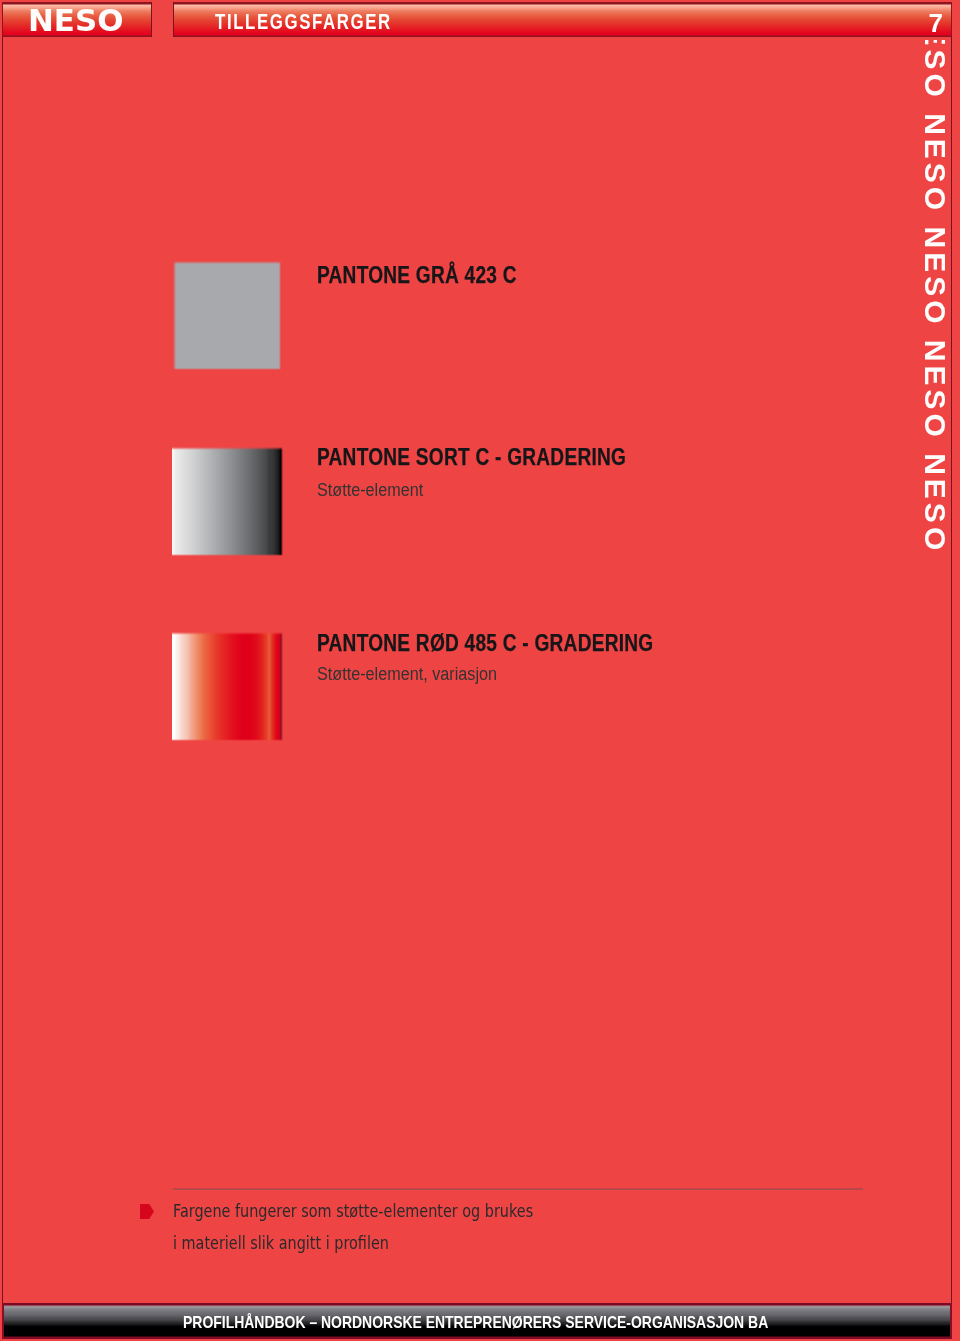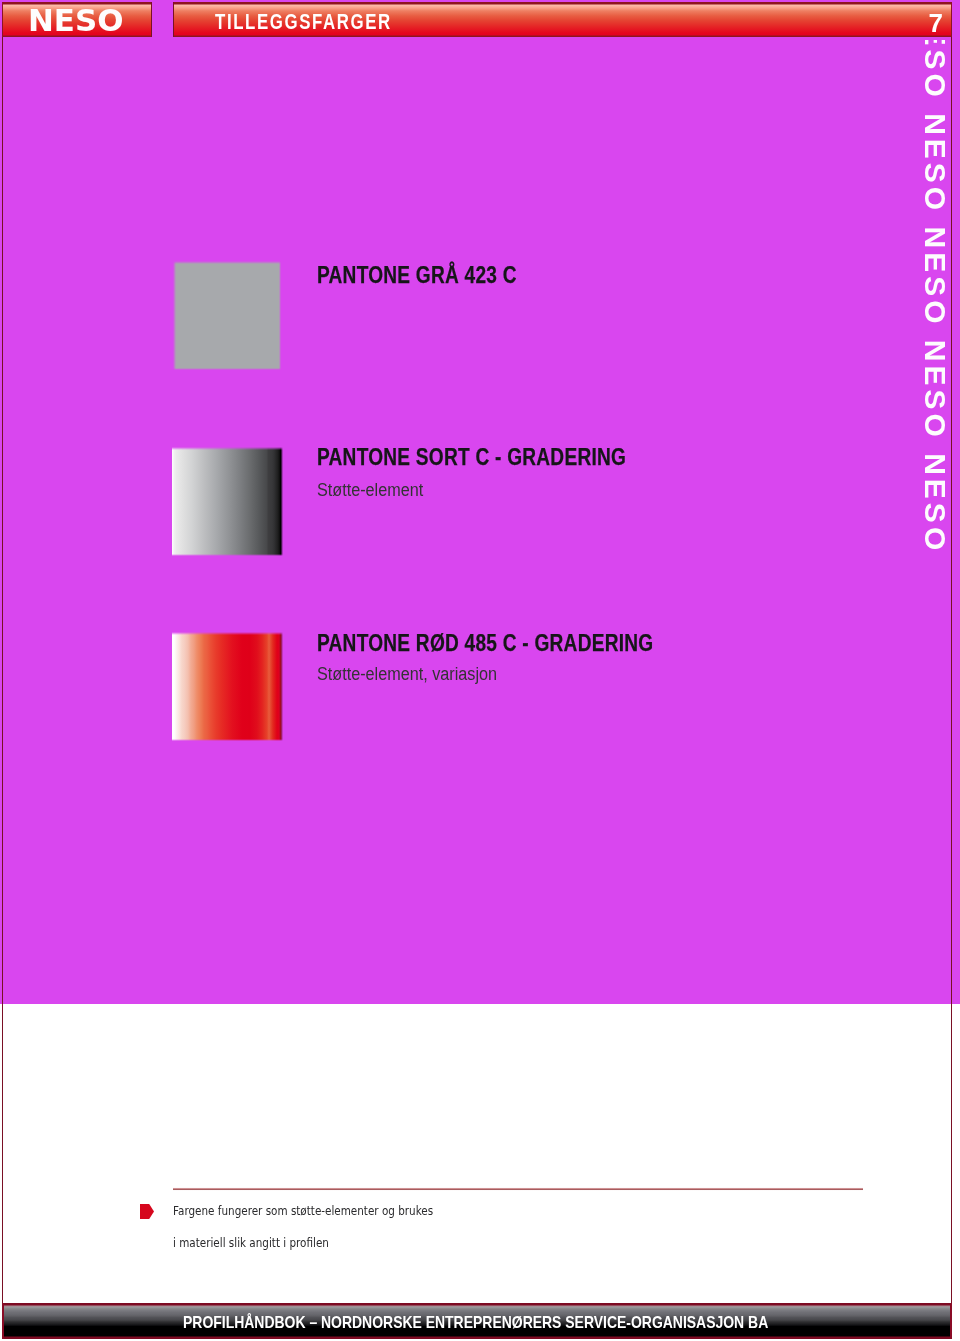--- a/index.html
+++ b/index.html
@@ -2,21 +2,21 @@
 <html><head>
 <meta charset="utf-8">
 <title>NESO Profilhandbok</title>
 <style>
   html,body{margin:0;padding:0;}
   body{
     width:960px;height:1341px;overflow:hidden;background:#ffffff;
     font-family:"Liberation Sans", sans-serif;
     -webkit-font-smoothing:antialiased;
   }
-  .page{position:absolute;left:0;top:0;width:960px;height:1004px;background:#d946ef;}
+  .page{position:absolute;left:0;top:0;width:960px;height:1341px;background:#ef4444;}
   
   .frame{position:absolute;left:2px;top:2px;width:950px;height:1337px;border-left:1.6px solid #7a1024;border-right:1.6px solid #7a1024;box-sizing:border-box;}
 
   
   .hdrbar{position:absolute;top:2px;height:35px;
     background:linear-gradient(180deg,
       #8e1520 0px, #8e1520 2px,
       #ffbcab 3px,
       #f8a189 6px,
       #ee7e61 9px,
@@ -67,21 +67,21 @@
       #e32220 90px,#e64229 95px,#e85c3c 97px,
       #e3281e 101px,#e00018 105px,#dd0020 107px,#a40a1e 108.5px,#7a0a1c 110px,#5e0a1a 111px);}
 
   .h1{position:absolute;font-weight:bold;font-size:23px;color:#161618;letter-spacing:0.3px;-webkit-text-stroke:0.25px #161618;
       transform:scaleX(0.83);transform-origin:left top;white-space:nowrap;line-height:1;}
   .sub{position:absolute;font-size:18px;color:#333;
       transform:scaleX(0.9);transform-origin:left top;white-space:nowrap;line-height:1;}
 
   .rule{position:absolute;left:173px;top:1187px;width:690px;height:4px;
     background:linear-gradient(180deg,rgba(150,30,35,0.02) 0px,rgba(150,30,35,0.02) 1px,rgba(172,66,70,0.58) 1px,rgba(172,66,70,0.58) 2px,rgba(160,78,80,0.92) 2px,rgba(160,78,80,0.92) 3px,rgba(150,30,35,0.02) 3px,rgba(150,30,35,0.02) 4px);}
-  .note{position:absolute;left:173px;top:1195px;font-family:"DejaVu Sans",sans-serif;font-size:13px;color:#2a2a2c;line-height:32px;}
+  .note{position:absolute;left:173px;top:1195px;font-family:"DejaVu Sans",sans-serif;font-size:18px;color:#2a2a2c;line-height:32px;}
   .note div{transform:scaleX(0.80);transform-origin:left top;white-space:nowrap;}
   .bullet{position:absolute;left:140px;top:1204px;width:14px;height:15px;}
 
   
   .wm-clip{position:absolute;left:905px;top:40px;width:46px;height:1258px;overflow:hidden;}
   .wm{position:absolute;left:-600px;top:0px;width:1260px;height:46px;
       transform:rotate(90deg);transform-origin:630px 23px;
       font-family:"Liberation Sans",sans-serif;font-weight:bold;font-size:30px;
       color:#fdfdfd;letter-spacing:4px;white-space:nowrap;line-height:46px;}
 

